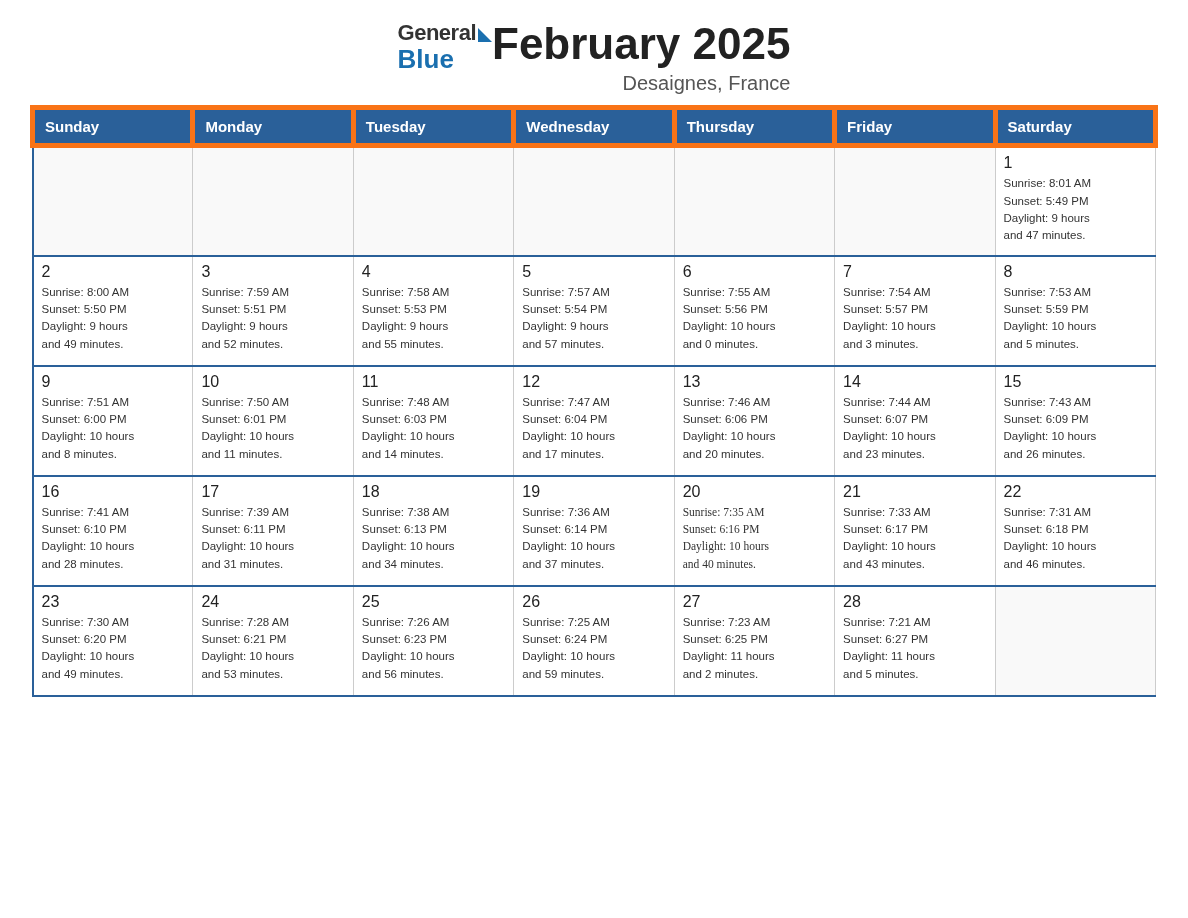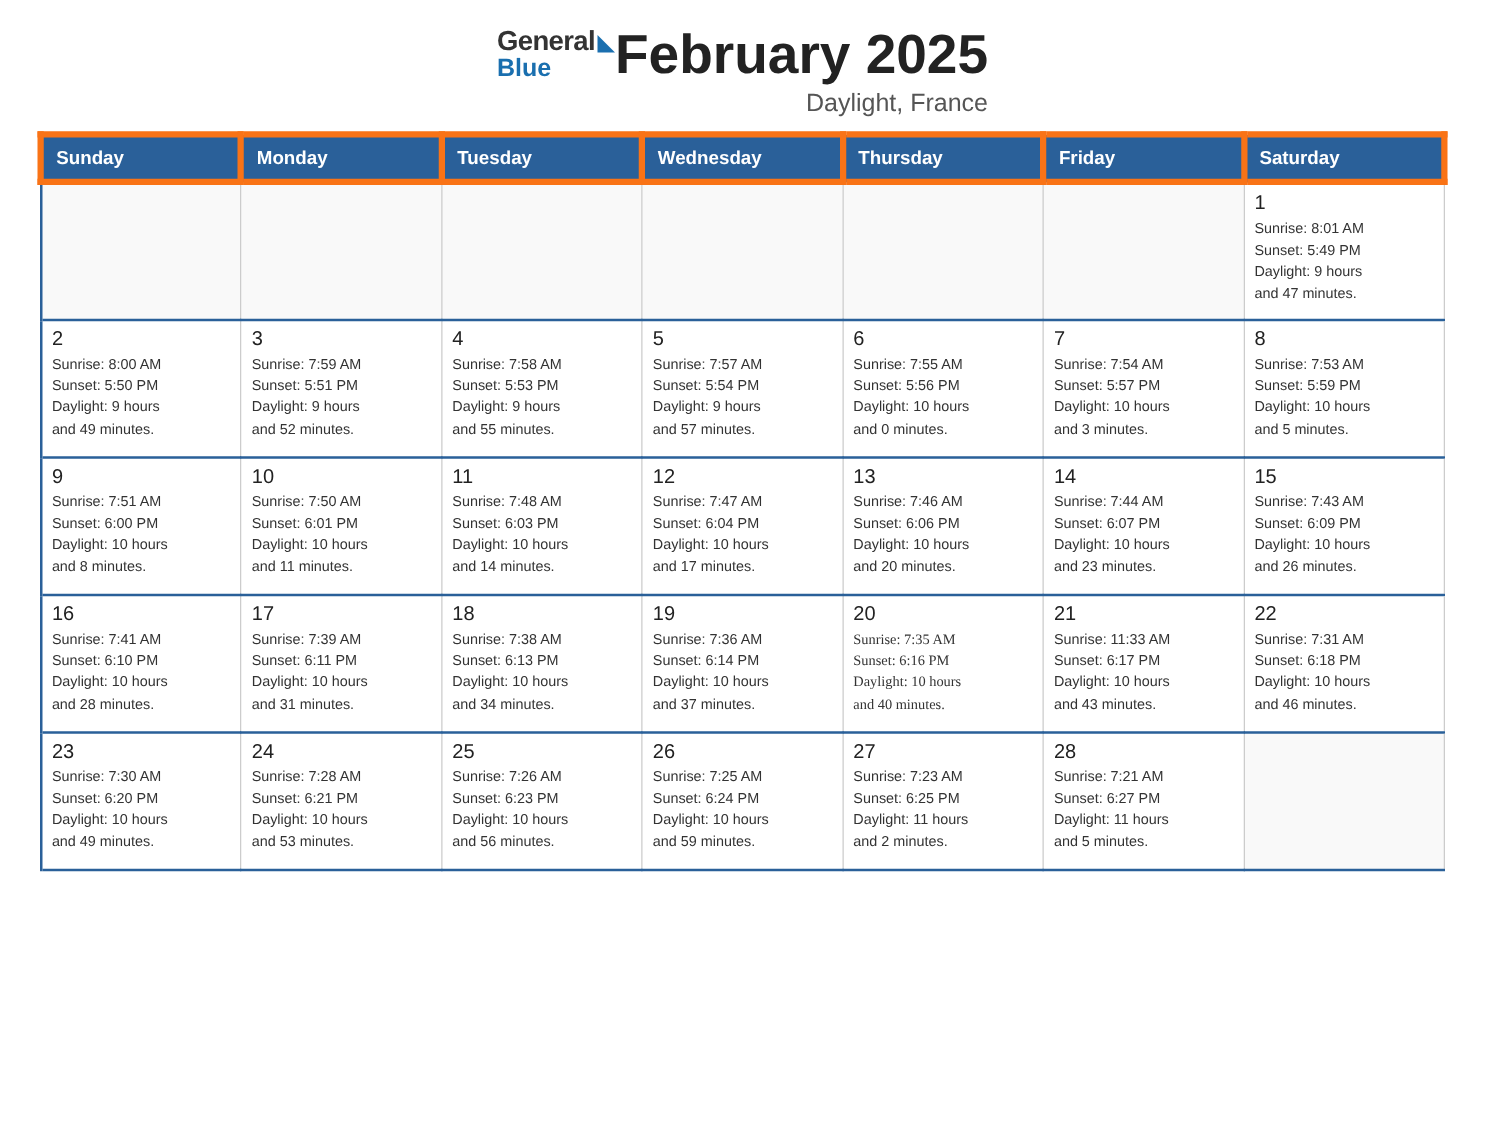--- a/index.html
+++ b/index.html
@@ -34,21 +34,21 @@
     .logo-arrow {
       width: 0;
       height: 0;
       border-left: 14px solid #1a6faf;
       border-top: 14px solid transparent;
       border-bottom: 0px solid transparent;
       margin-left: 2px;
       margin-top: 4px;
     }
     .logo-blue {
-      font-size: 20px;
+      font-size: 26px;
       font-weight: bold;
       color: #1a6faf;
       margin-top: -2px;
     }
     .title-block {
       text-align: right;
     }
     .month-title {
       font-size: 44px;
       font-weight: bold;
@@ -111,21 +111,21 @@
 <div class="header">
   <div class="logo">
     <div class="logo-top">
       <span class="logo-general">General</span>
       <div class="logo-arrow"></div>
     </div>
     <span class="logo-blue">Blue</span>
   </div>
   <div class="title-block">
     <div class="month-title">February 2025</div>
-    <div class="location">Daylight, France</div>
+    <div class="location">Desaignes, France</div>
   </div>
 </div>
 
 <table>
   <thead>
     <tr id="weekday-header">
     <th>Sunday</th>
         <th>Monday</th>
         <th>Tuesday</th>
         <th>Wednesday</th>
@@ -283,21 +283,21 @@
         </td>
         <td>
           <span class="day-num">20</span>
           <div class="day-detail" style="white-space: pre-line; font-family: Liberation Serif, serif;">Sunrise: 7:35 AM
 Sunset: 6:16 PM
 Daylight: 10 hours
 and 40 minutes.</div>
         </td>
         <td>
           <span class="day-num">21</span>
-          <div class="day-detail" style="white-space: pre-line;">Sunrise: 11:33 AM
+          <div class="day-detail" style="white-space: pre-line;">Sunrise: 7:33 AM
 Sunset: 6:17 PM
 Daylight: 10 hours
 and 43 minutes.</div>
         </td>
         <td>
           <span class="day-num">22</span>
           <div class="day-detail" style="white-space: pre-line;">Sunrise: 7:31 AM
 Sunset: 6:18 PM
 Daylight: 10 hours
 and 46 minutes.</div>

